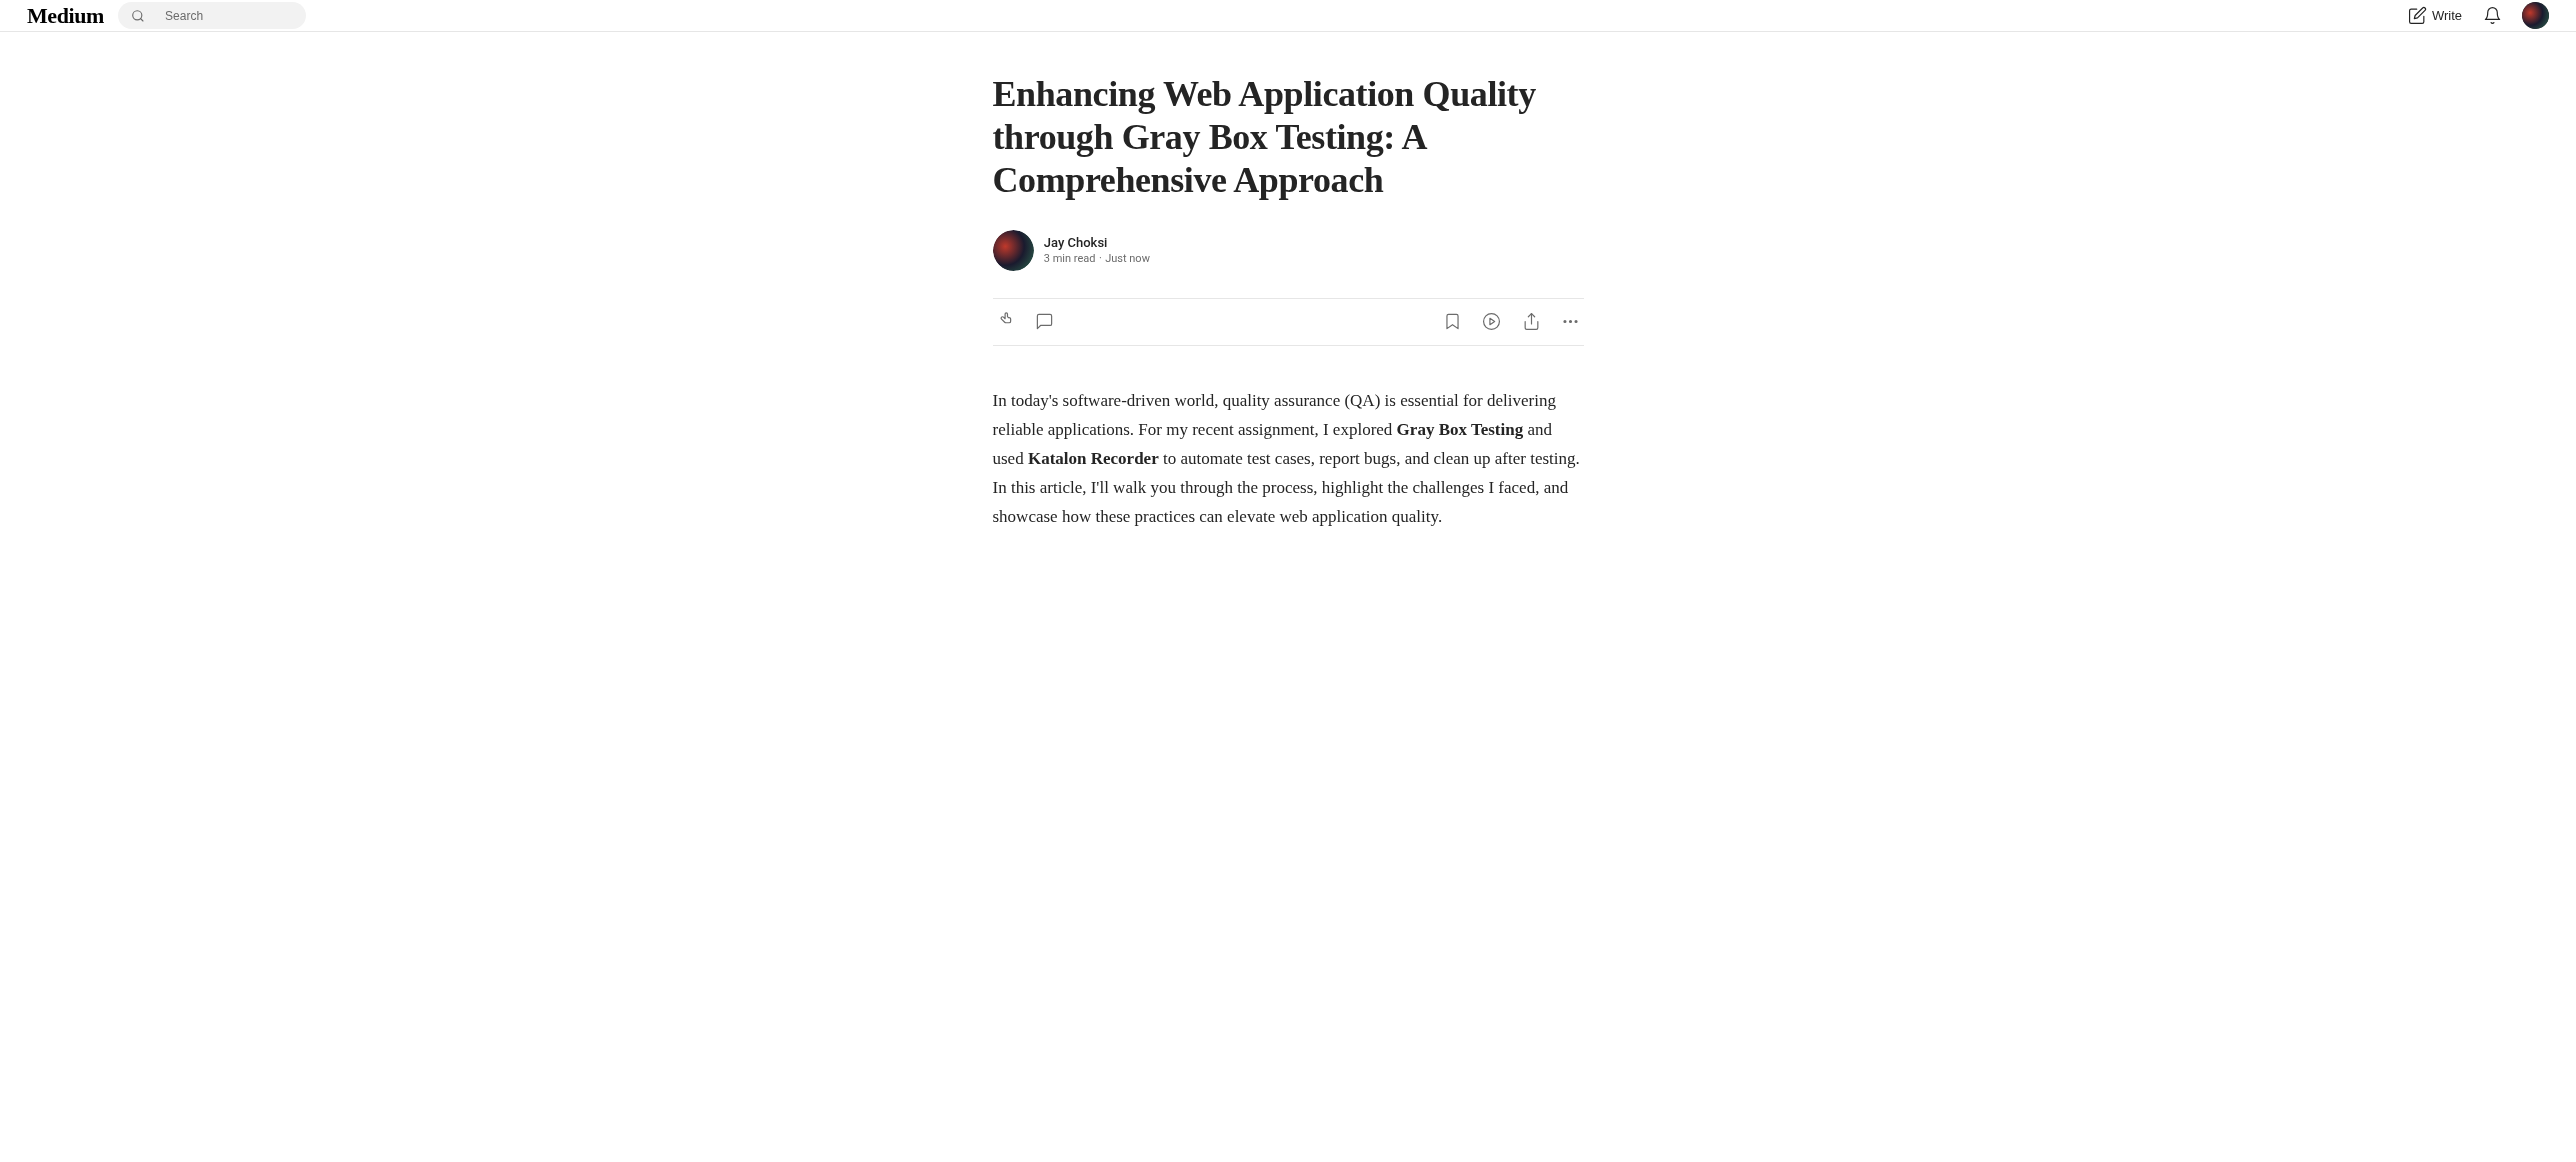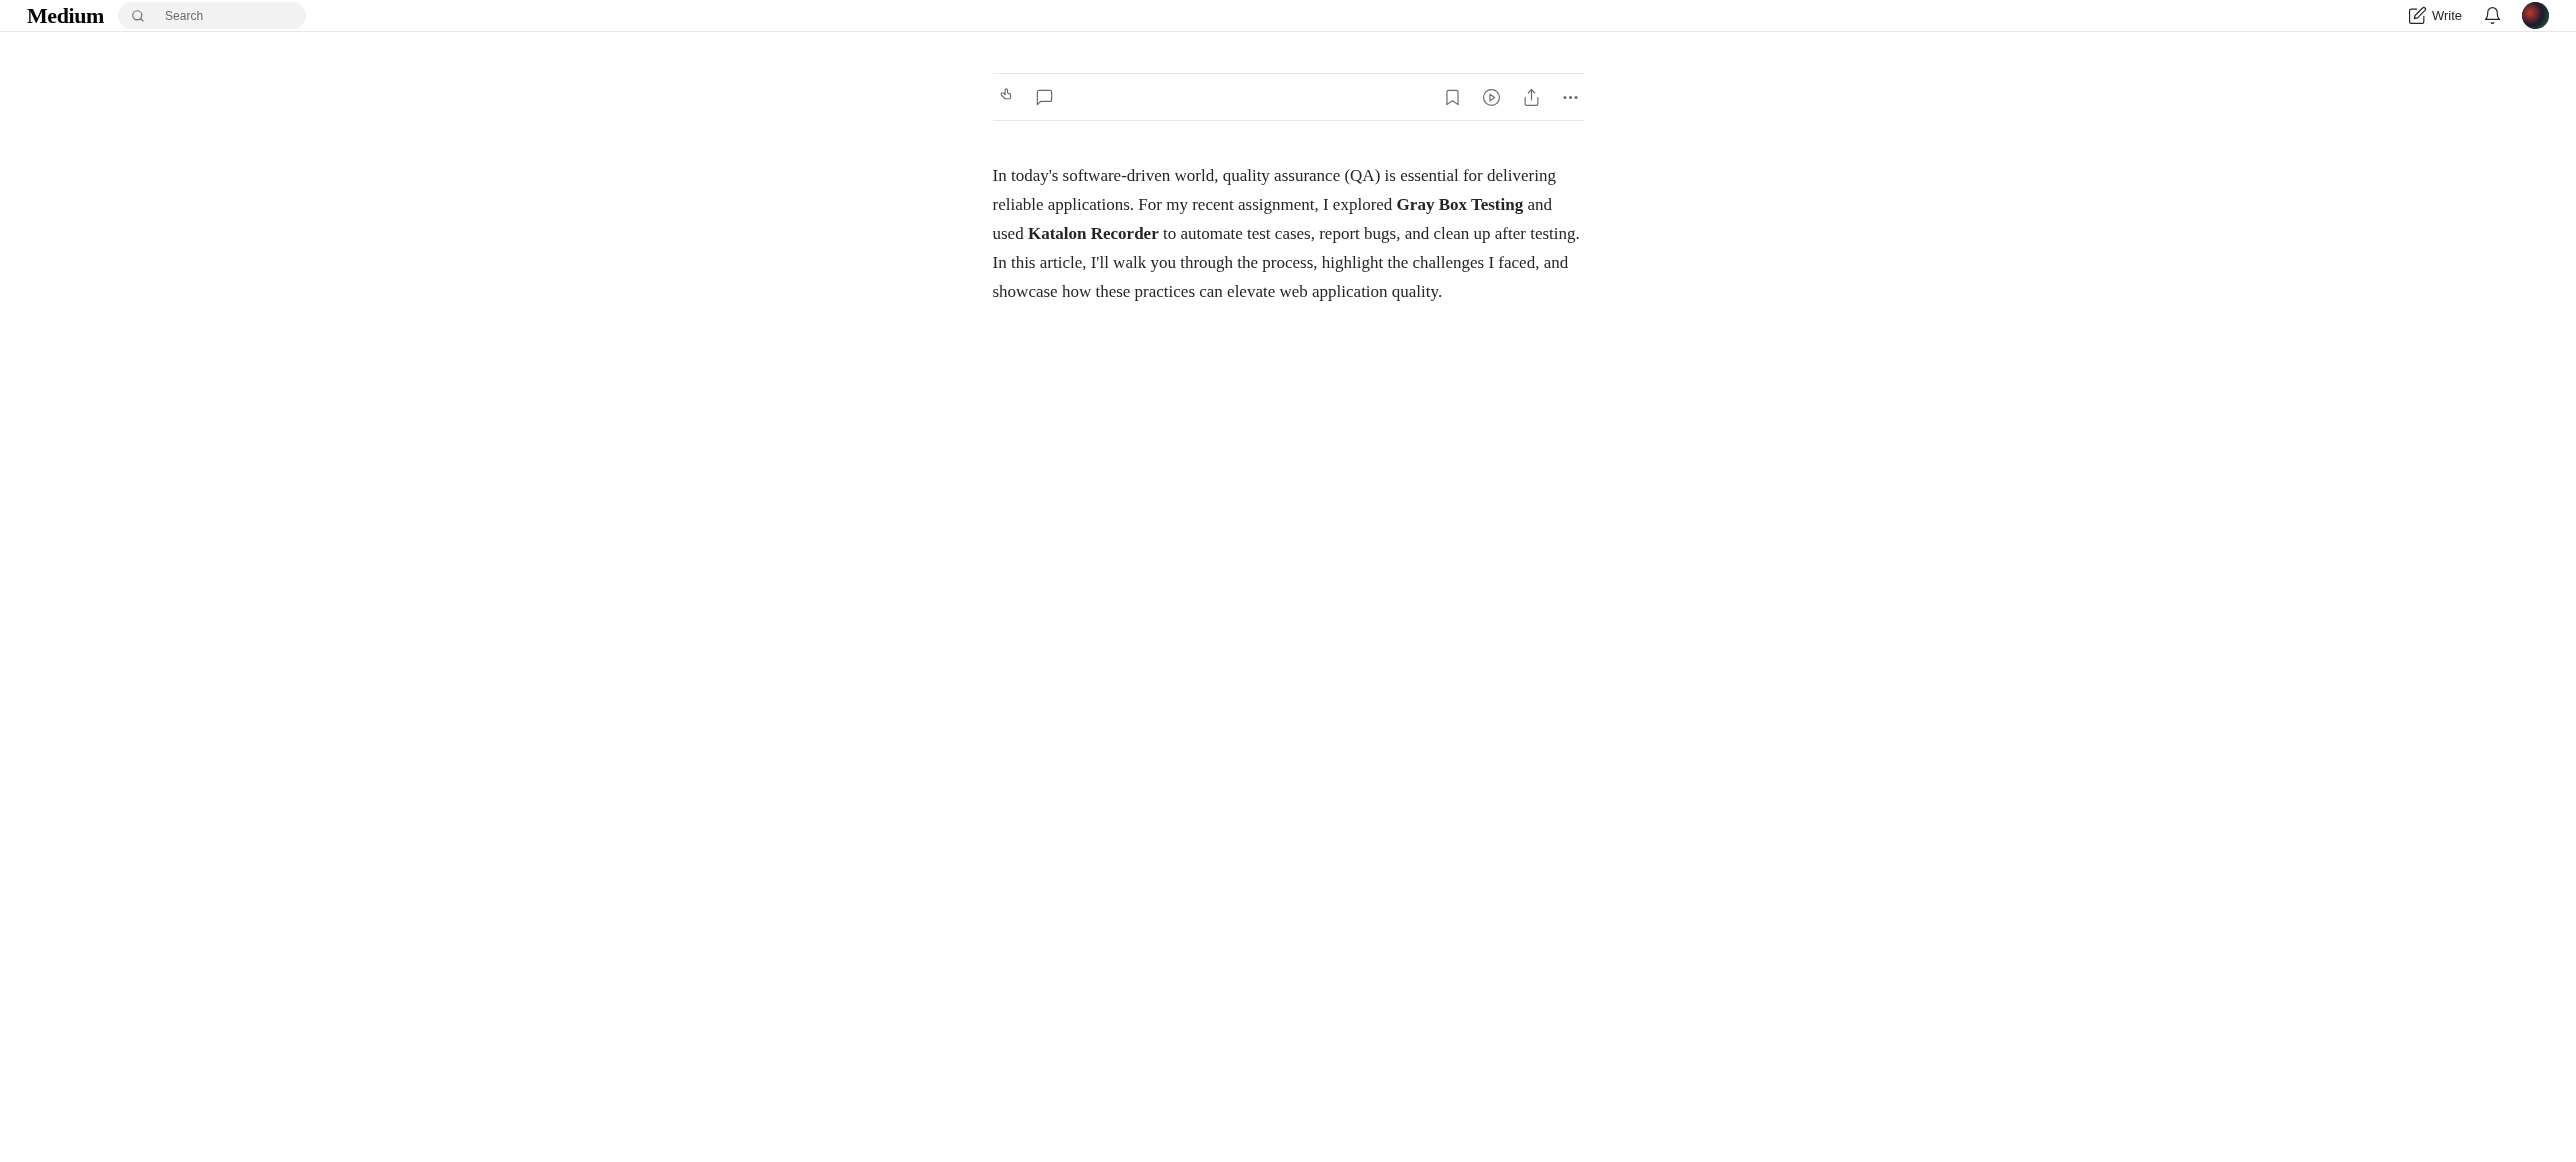--- a/index.html
+++ b/index.html
@@ -283,21 +283,35 @@
     </button>
     <div class="avatar">
       <div class="avatar-img"></div>
     </div>
   </div>
 </header>
 
 <main>
   <div class="article-container">
 
-
+    <h1 class="article-title">Enhancing Web Application Quality through Gray Box Testing: A Comprehensive Approach</h1>
+
+    <div class="author-row">
+      <div class="author-avatar">
+        <div class="author-avatar-img"></div>
+      </div>
+      <div class="author-meta">
+        <span class="author-name">Jay Choksi</span>
+        <div class="article-meta">
+          <span>3 min read</span>
+          <span>·</span>
+          <span>Just now</span>
+        </div>
+      </div>
+    </div>
 
     <div class="action-bar">
       <div class="action-left">
 
         <button class="action-btn">
           <svg class="action-icon" viewBox="0 0 24 24" fill="none" stroke="currentColor" stroke-width="1.5" stroke-linecap="round" stroke-linejoin="round">
             <path d="M14.5 2.5c0-1.1-.9-1.5-1.5-1.5s-1.5.4-1.5 1.5v6l-2-2c-.7-.7-1.8-.7-2.5 0s-.7 1.8 0 2.5l4 4c.4.4.9.6 1.5.6h4c1.1 0 2-.9 2-2V9c0-1.1-.9-2-2-2-.3 0-.6.1-.8.2C15.7 6.5 15.1 6 14.5 6V2.5z"></path>
           </svg>
         </button>
 

